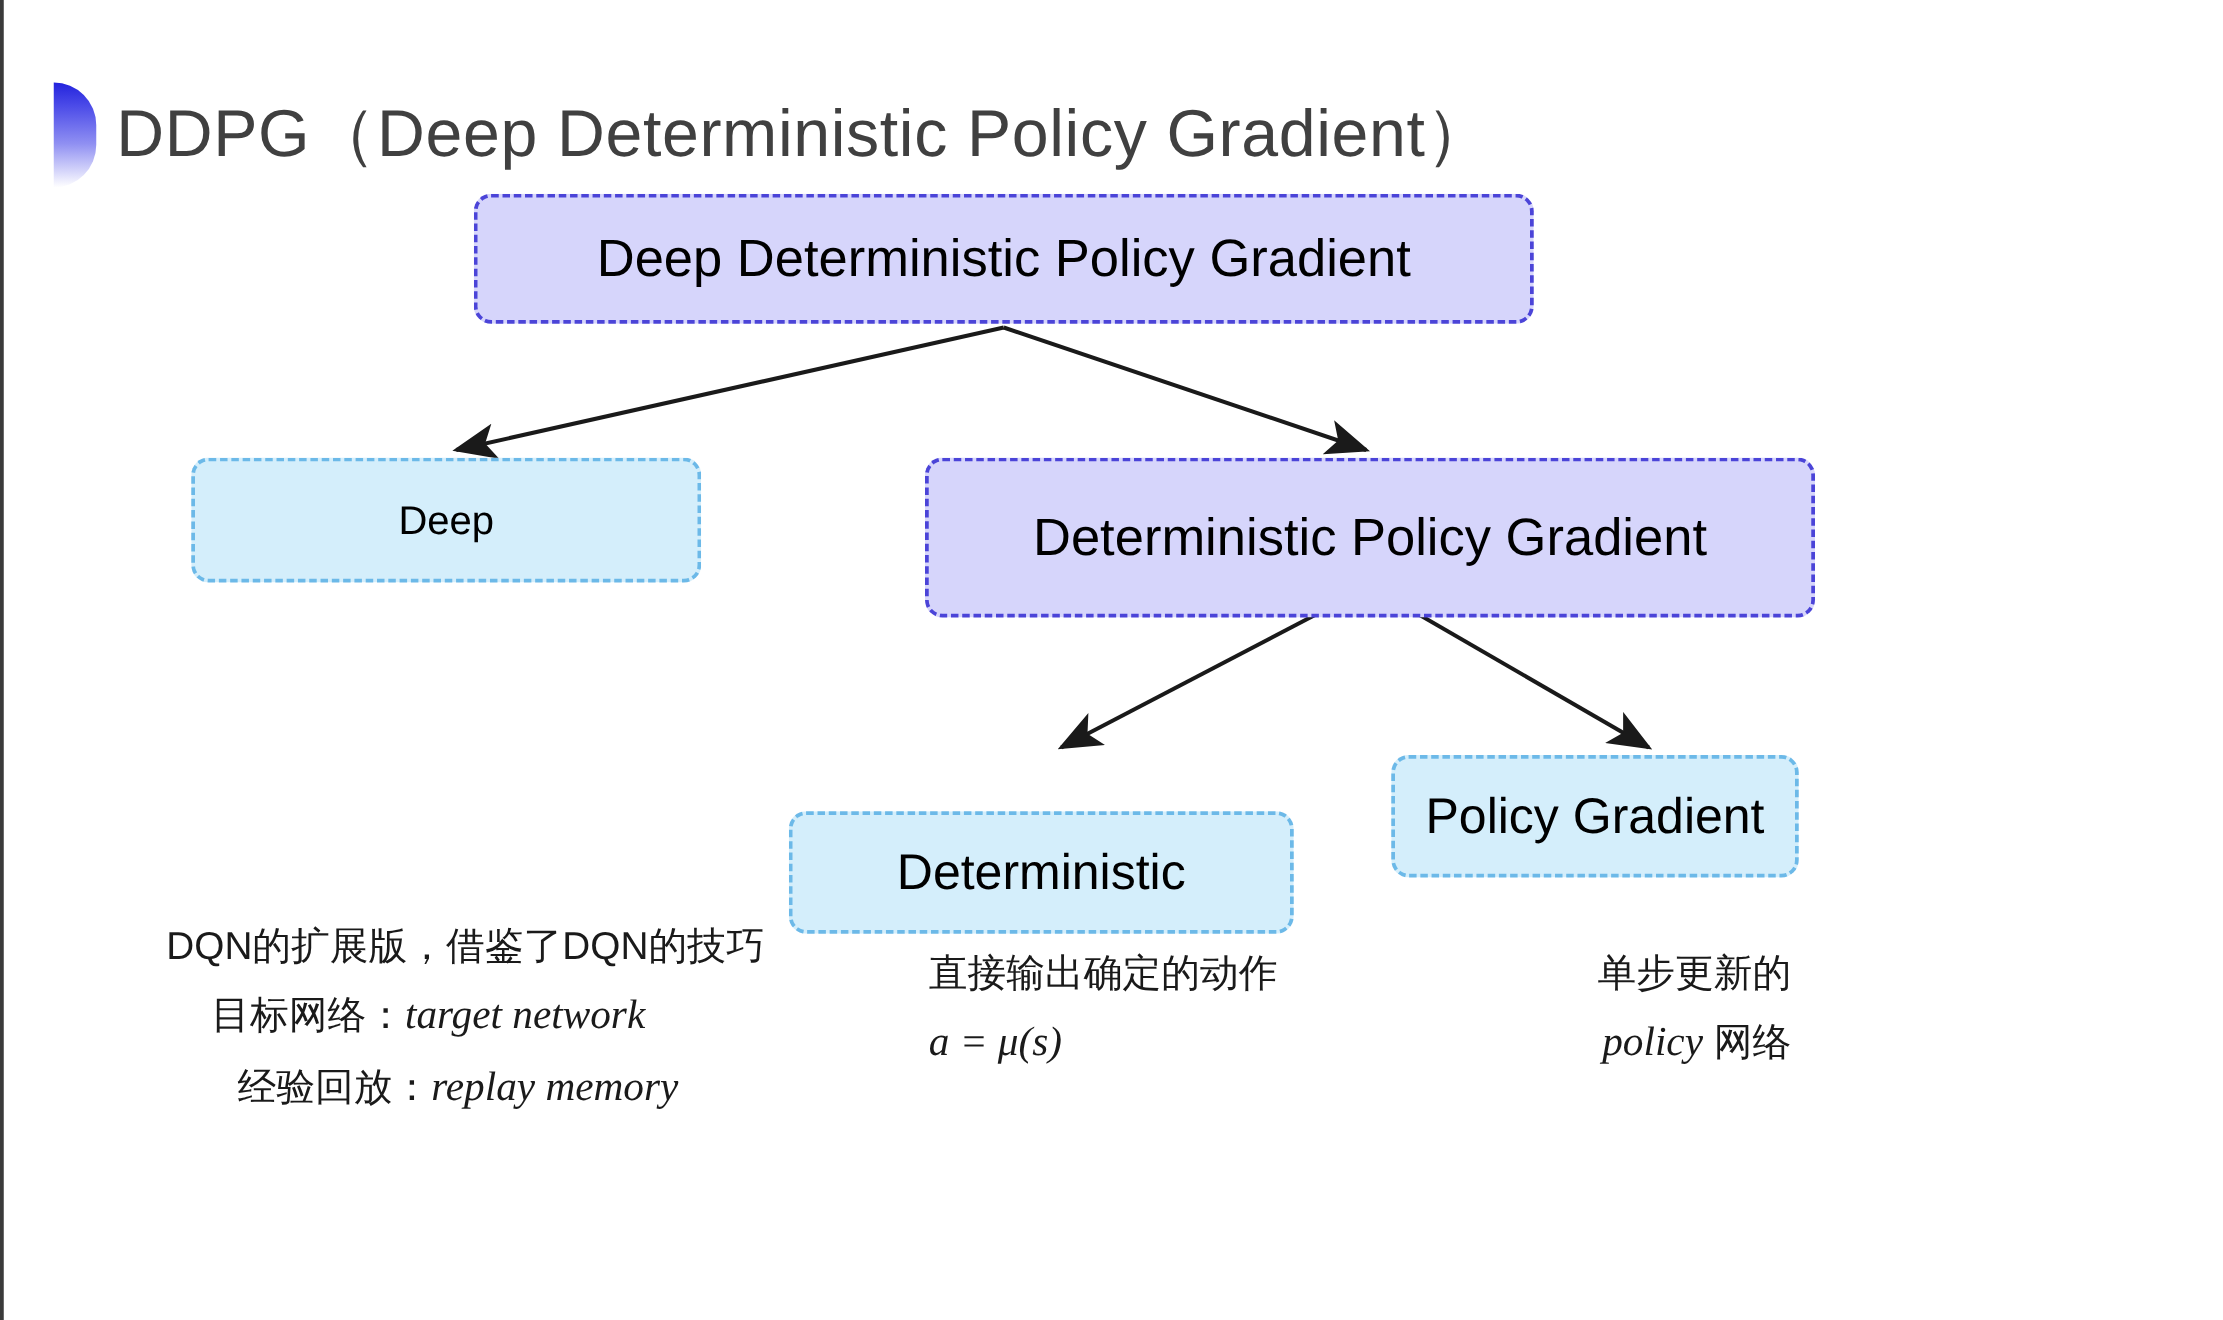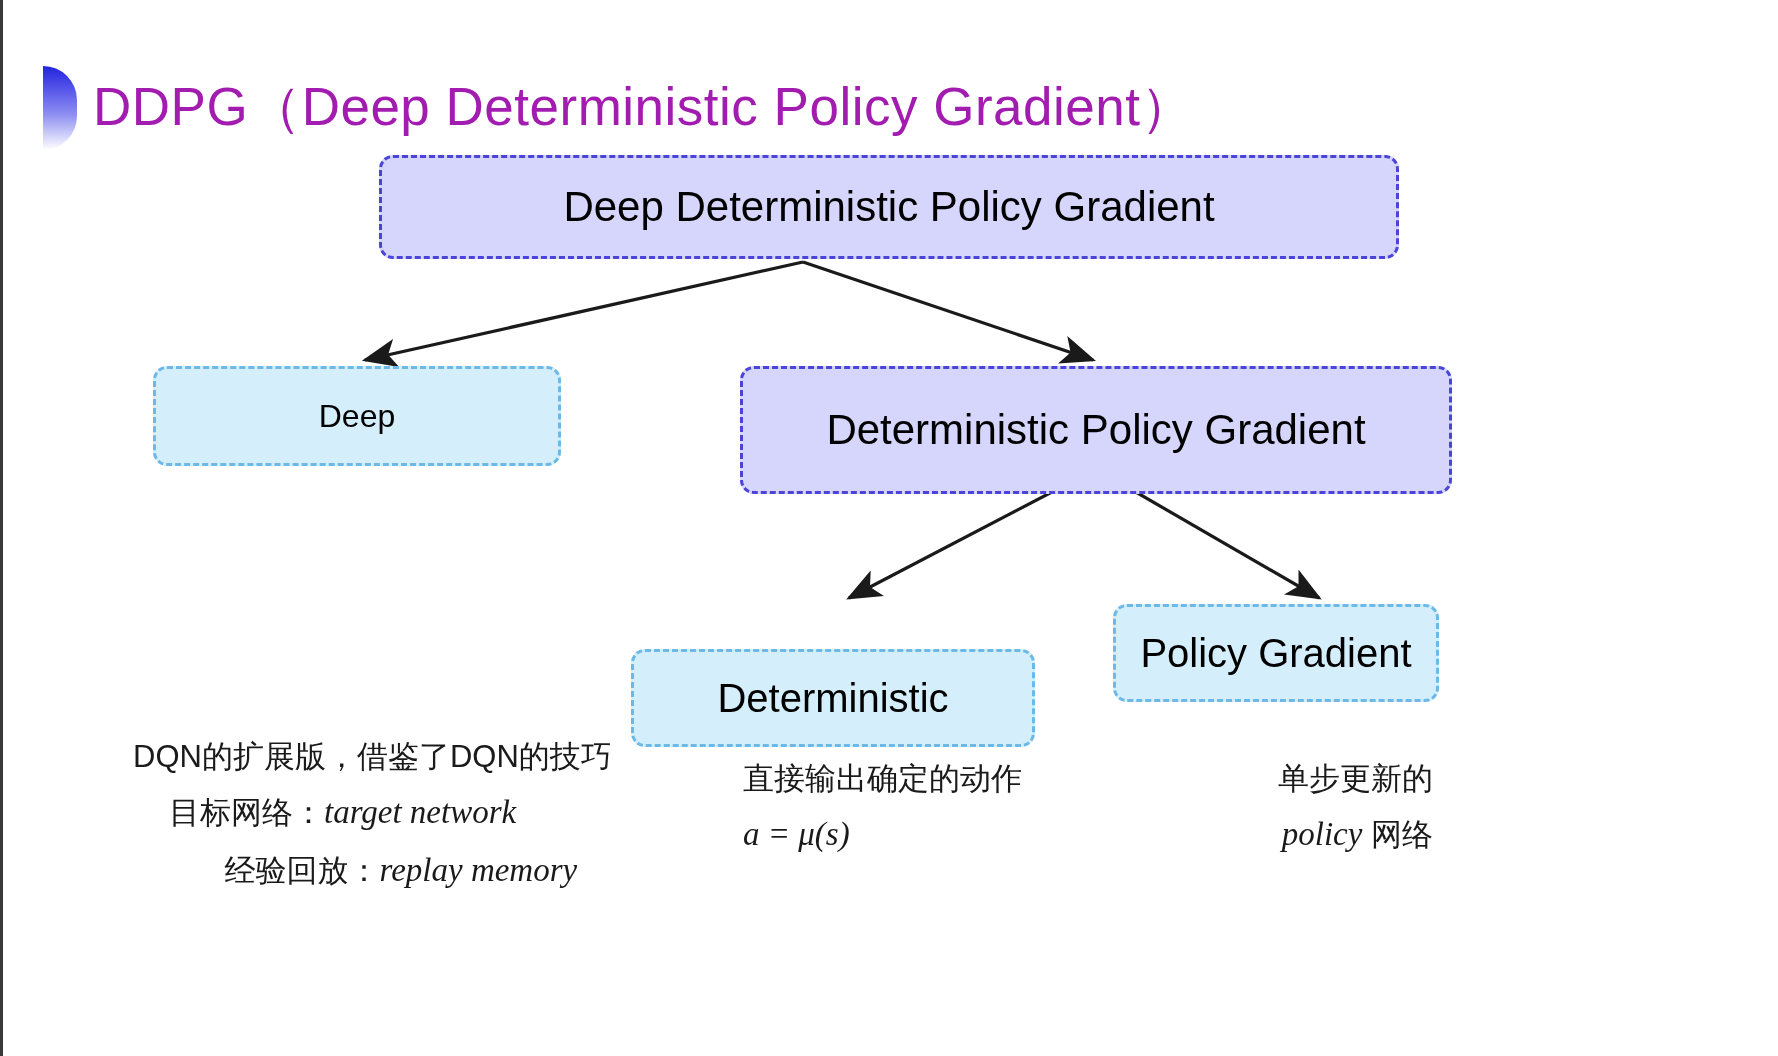--- a/index.html
+++ b/index.html
@@ -38,21 +38,21 @@
     width: 34px;
     height: 84px;
     border-top-right-radius: 84px;
     border-bottom-right-radius: 84px;
     background: linear-gradient(180deg, #2323dd 0%, #4b4be8 22%, #8f8ff2 58%, #ffffff 100%);
     margin-right: 16px;
     flex: none;
   }
   #title-text {
     font-size: 53px;
-    color: #a21caf;
+    color: #404040;
     letter-spacing: 0.5px;
     white-space: nowrap;
     font-weight: 400;
   }
 
   
   .node {
     position: absolute;
     box-sizing: border-box;
     display: flex;
@@ -66,21 +66,21 @@
   .node.purple {
     background: #d6d5fb;
     border: 3px dashed #4b44d8;
   }
   .node.cyan {
     background: #d4eefb;
     border: 3px dashed #6cb9e8;
   }
   .node-label { white-space: nowrap; }
 
-  #node-root      { left: 376px; top: 155px;  width: 1020px; height: 104px; font-size: 42px; }
+  #node-root      { left: 376px; top: 155px;  width: 848px; height: 104px; font-size: 42px; }
   #node-deep      { left: 150px; top: 366px;  width: 408px; height: 100px; font-size: 32px; }
   #node-dpg       { left: 737px; top: 366px;  width: 712px; height: 128px; font-size: 42px; }
   #node-det       { left: 628px; top: 604px;  width: 404px; height: 98px;  font-size: 40px; margin-top: 45px; }
   #node-pg        { left: 1110px;top: 604px;  width: 326px; height: 98px;  font-size: 40px; }
 
   
   #arrows {
     position: absolute;
     left: 0; top: 0;
     width: 1778px;
@@ -97,21 +97,21 @@
     white-space: nowrap;
   }
   .note .ital {
     font-family: "Liberation Serif", serif;
     font-style: italic;
     font-size: 33px;
   }
   #note-deep { left: 130px; top: 730px; text-align: left; }
   #note-deep .l1 { margin-left: 0px; }
   #note-deep .l2 { margin-left: 36px; }
-  #note-deep .l3 { margin-left: 57px; text-align: center; }
+  #note-deep .l3 { margin-left: 57px; }
 
   #note-det { left: 740px; top: 752px; width: 280px; }
   #note-pg  { left: 1200px; top: 752px; text-align: right; width: 230px; }
 
   .note-line { display: block; }
 </style>
 </head>
 <body>
 
 <div id="slide">

